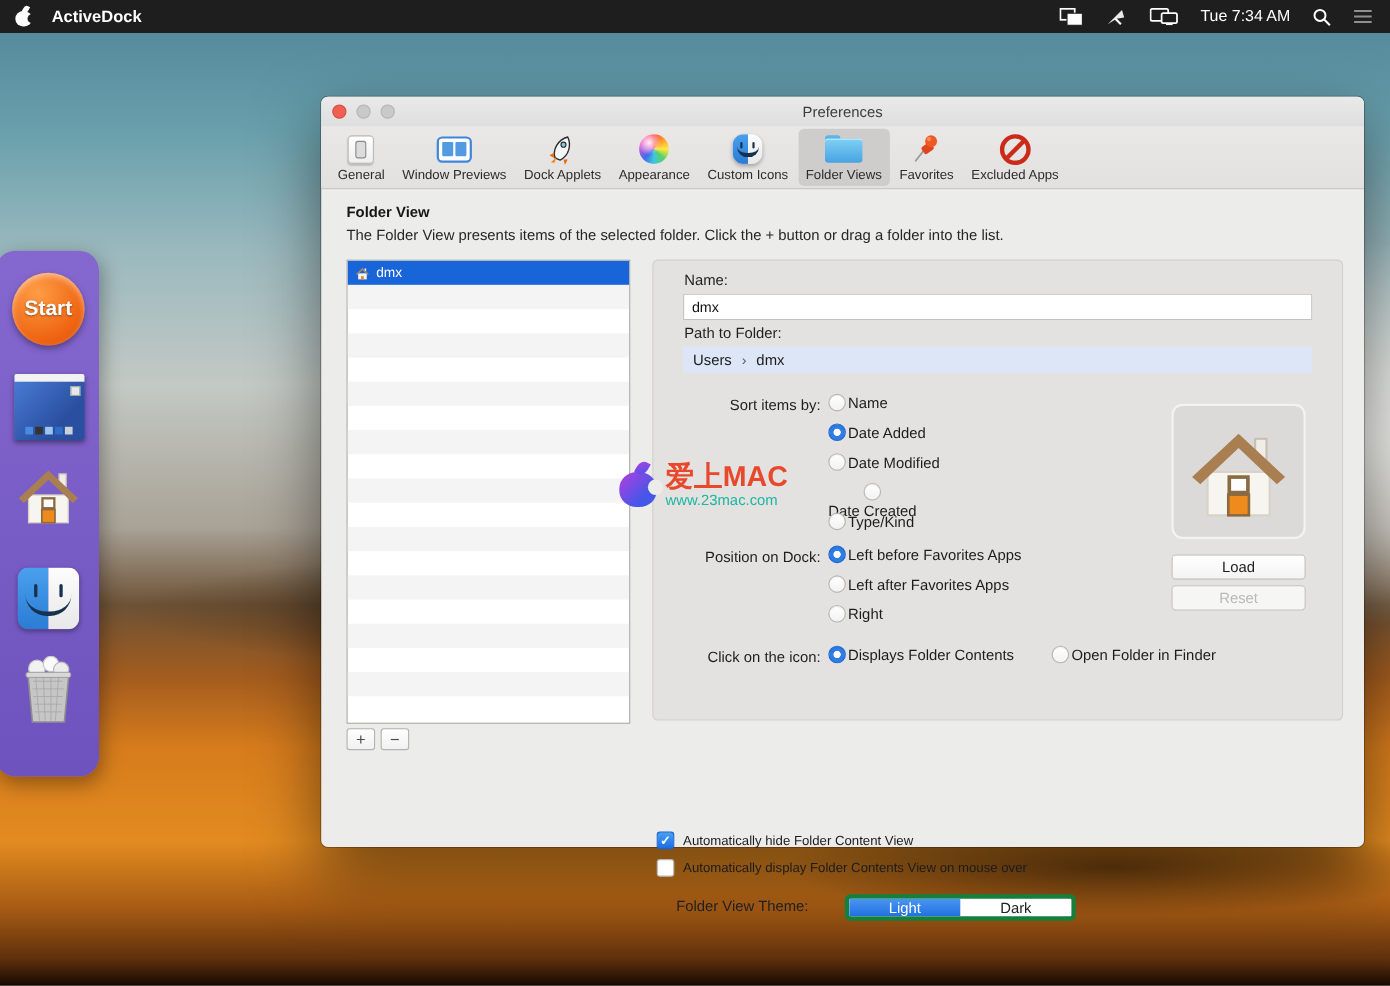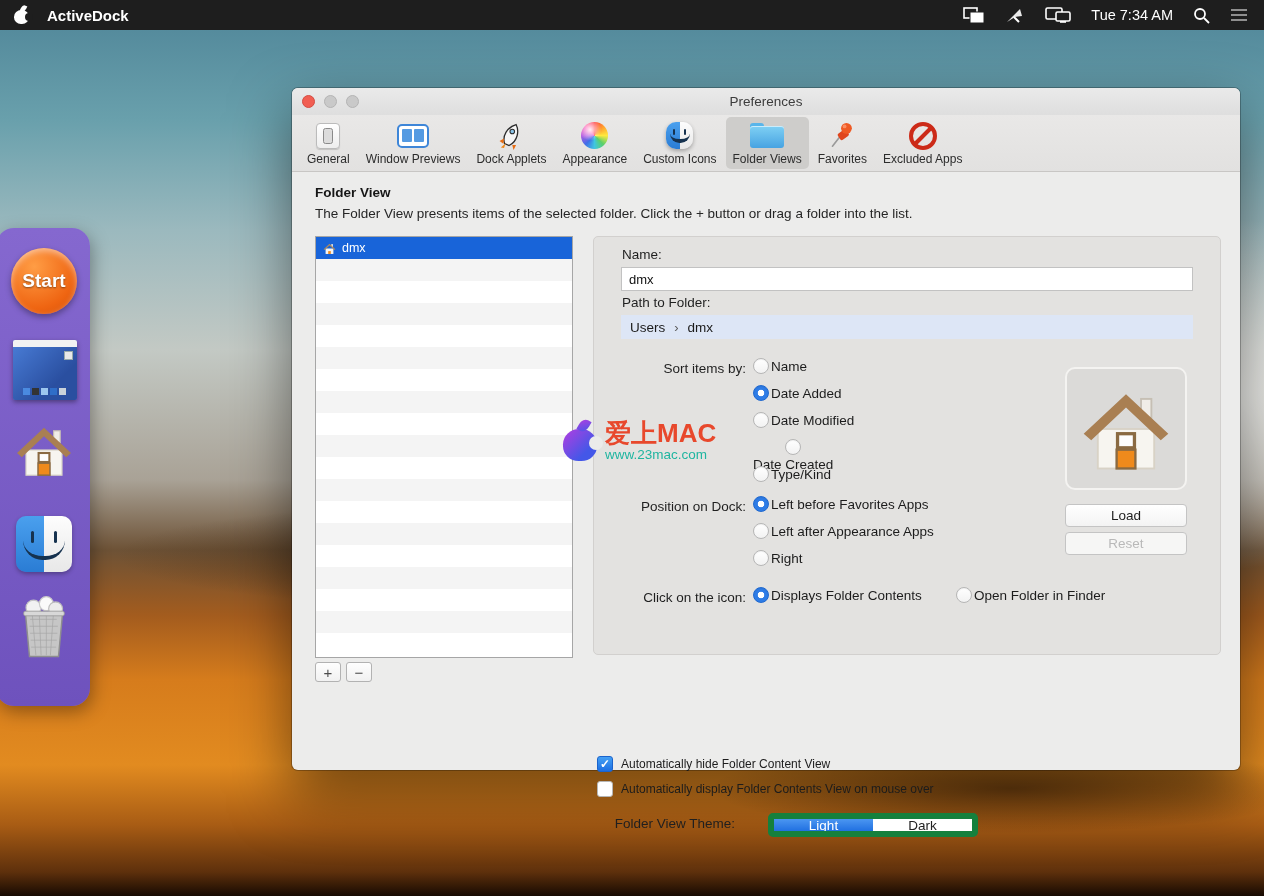--- a/index.html
+++ b/index.html
@@ -126,21 +126,21 @@
     display:flex; align-items:center; justify-content:center; }
   .btn.disabled { color:#b9b9b9; background:#f6f6f5; }
 
   .check-row { position:absolute; display:flex; align-items:center; gap:8px; }
   .checkbox { width:16px; height:16px; border-radius:3px; background:#fff; border:1px solid #b6b6b6; flex:0 0 auto;
     display:flex; align-items:center; justify-content:center; }
   .checkbox.on { background:linear-gradient(180deg,#44a0f4,#1c6ee2); border-color:#1a63cc; }
   .checkbox.on::after { content:"✓"; color:#fff; font-size:12px; font-weight:bold; }
   .clabel { font-size:12px; color:#1c1c1c; }
 
-  .seg { position:absolute; left:476px; top:641px; width:210px; height:24px; border:6px solid #15803d;
+  .seg { position:absolute; left:476px; top:641px; width:210px; height:24px; border:4px solid #15803d;
     border-radius:5px; overflow:hidden; display:flex; background:#fff; }
   .seg .half { flex:1; display:flex; align-items:center; justify-content:center; font-size:13.5px; color:#222; }
   .seg .half.on { background:linear-gradient(180deg,#4b96f1,#2070e1); color:#fff; }
 
   
   .watermark { position:absolute; left:563px; top:420px; display:flex; align-items:center; gap:8px; z-index:20; }
   .wm-apple { position:relative; width:34px; height:42px; }
   .wm-apple .body { position:absolute; left:0; top:9px; width:34px; height:32px; border-radius:48% 48% 46% 46%;
     background:linear-gradient(135deg,#b53de0,#4457e8 70%); }
   .wm-apple .bite { position:absolute; right:-6px; top:16px; width:14px; height:14px; border-radius:50%; background:#ebebea; }
@@ -421,21 +421,21 @@
         <div class="btn" style="top:267px;">Load</div>
         <div class="btn disabled" style="top:295px;">Reset</div>
 
         <div class="glabel gright" style="top:262px;">Position on Dock:</div>
         <div class="radio-row" style="left:159px;top:259px;">
           <span class="radio on"></span>
             <span class="rlabel">Left before Favorites Apps</span>
         </div>
         <div class="radio-row" style="left:159px;top:286px;">
           <span class="radio"></span>
-            <span class="rlabel">Left after Appearance Apps</span>
+            <span class="rlabel">Left after Favorites Apps</span>
         </div>
         <div class="radio-row" style="left:159px;top:313px;">
           <span class="radio"></span>
             <span class="rlabel">Right</span>
         </div>
 
         <div class="glabel gright" style="top:353px;">Click on the icon:</div>
         <div class="radio-row" style="left:159px;top:350px;">
           <span class="radio on"></span>
             <span class="rlabel">Displays Folder Contents</span>

